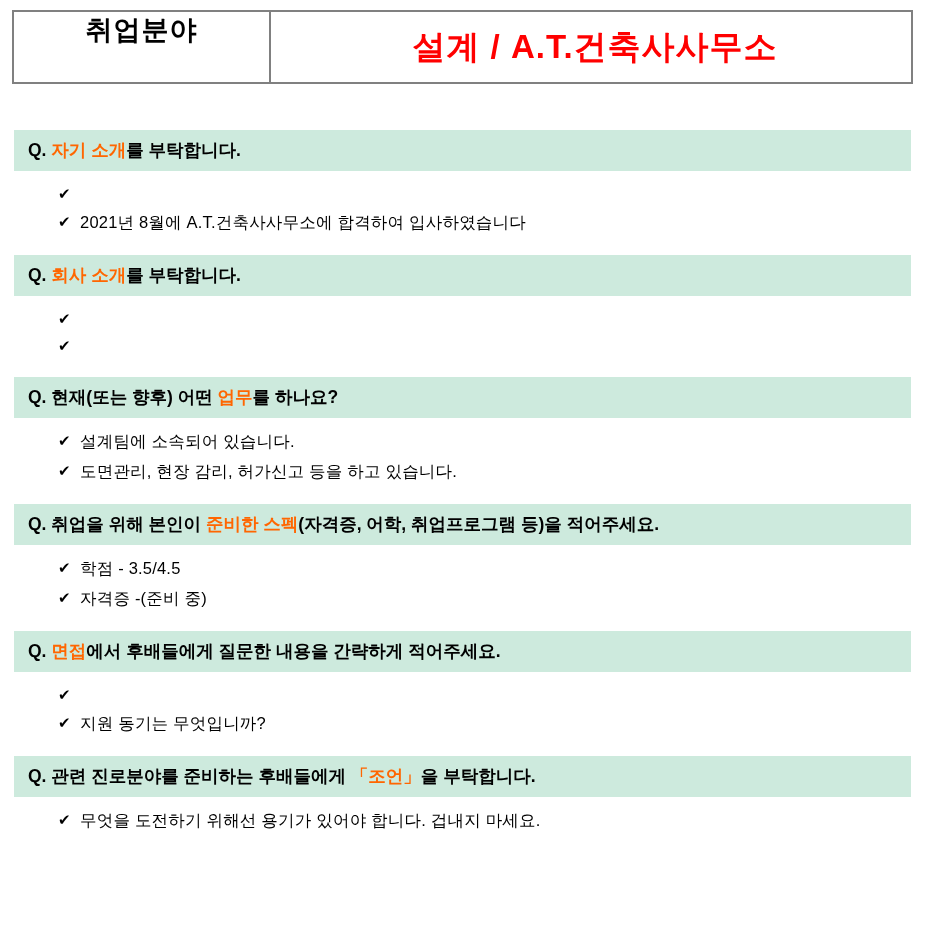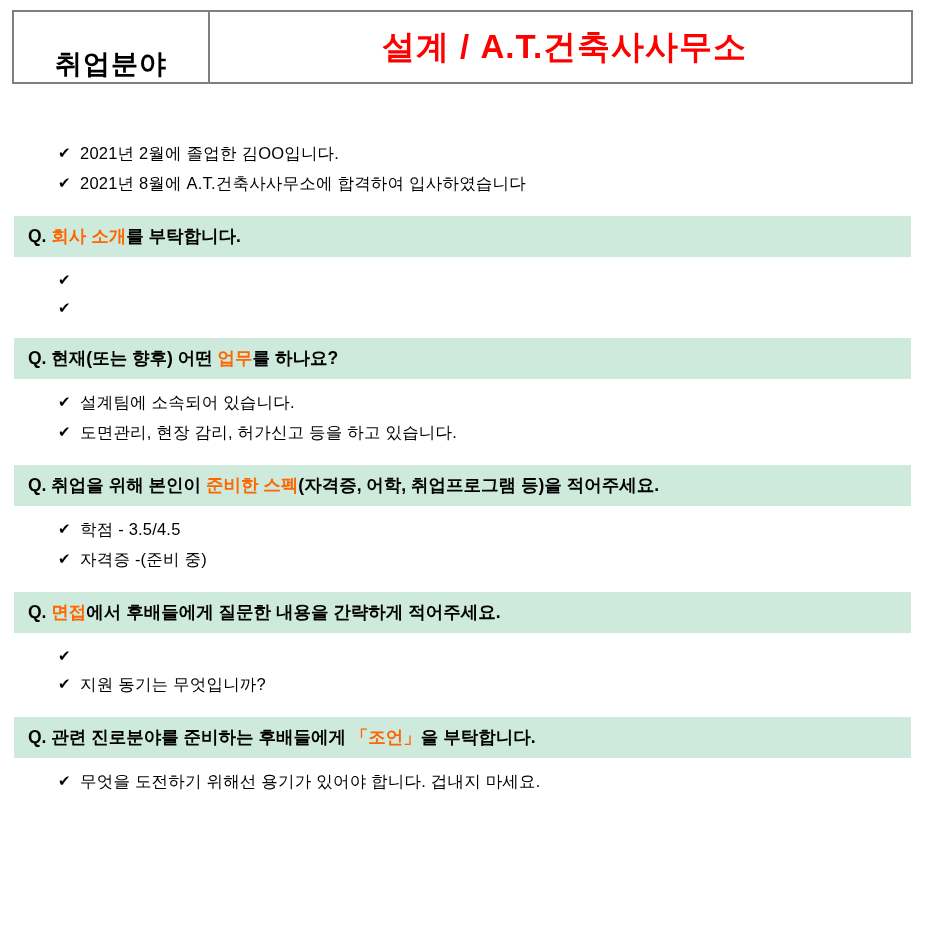--- a/index.html
+++ b/index.html
@@ -24,23 +24,23 @@
 
   
   .header {
     display: flex;
     margin: 10px 12px 0 12px;
     border: 2px solid #808080;
     box-sizing: border-box;
     height: 74px;
   }
   .header-label {
-    width: 196px;
-    display: flex;
-    align-items: flex-end;
+    width: 257px;
+    display: flex;
+    align-items: flex-start;
     justify-content: center;
     border-right: 2px solid #808080;
     box-sizing: border-box;
   }
   .header-label-text {
     font-size: 27px;
     font-weight: bold;
     letter-spacing: 1px;
     color: #000000;
   }
@@ -114,24 +114,26 @@
     <div class="header-label">
       <span class="header-label-text">취업분야</span>
     </div>
     <div class="header-title">
       <span class="header-title-text">설계 / A.T.건축사사무소</span>
     </div>
   </div>
 
   <div class="content" id="qa-list">
       <div class="qa-block">
-        <div class="answers">
-          <div class="answer-item">
-            <span class="check">✔</span>
-            <span class="answer-text">2021년 2월에 졸업한 김OO입니다.</span>
+        <div class="q-bar">
+          <div class="q-text"><span class="q-prefix">Q.</span><span class="hl"> 자기 소개</span><span>를 부탁합니다.</span></div>
+        </div>
+        <div class="answers">
+          <div class="answer-item">
+            <span class="check">✔</span>
           </div>
           <div class="answer-item">
             <span class="check">✔</span>
             <span class="answer-text">2021년 8월에 A.T.건축사사무소에 합격하여 입사하였습니다</span>
           </div>
         </div>
       </div>
       <div class="qa-block">
         <div class="q-bar">
           <div class="q-text"><span class="q-prefix">Q.</span><span class="hl"> 회사 소개</span><span>를 부탁합니다.</span></div>

